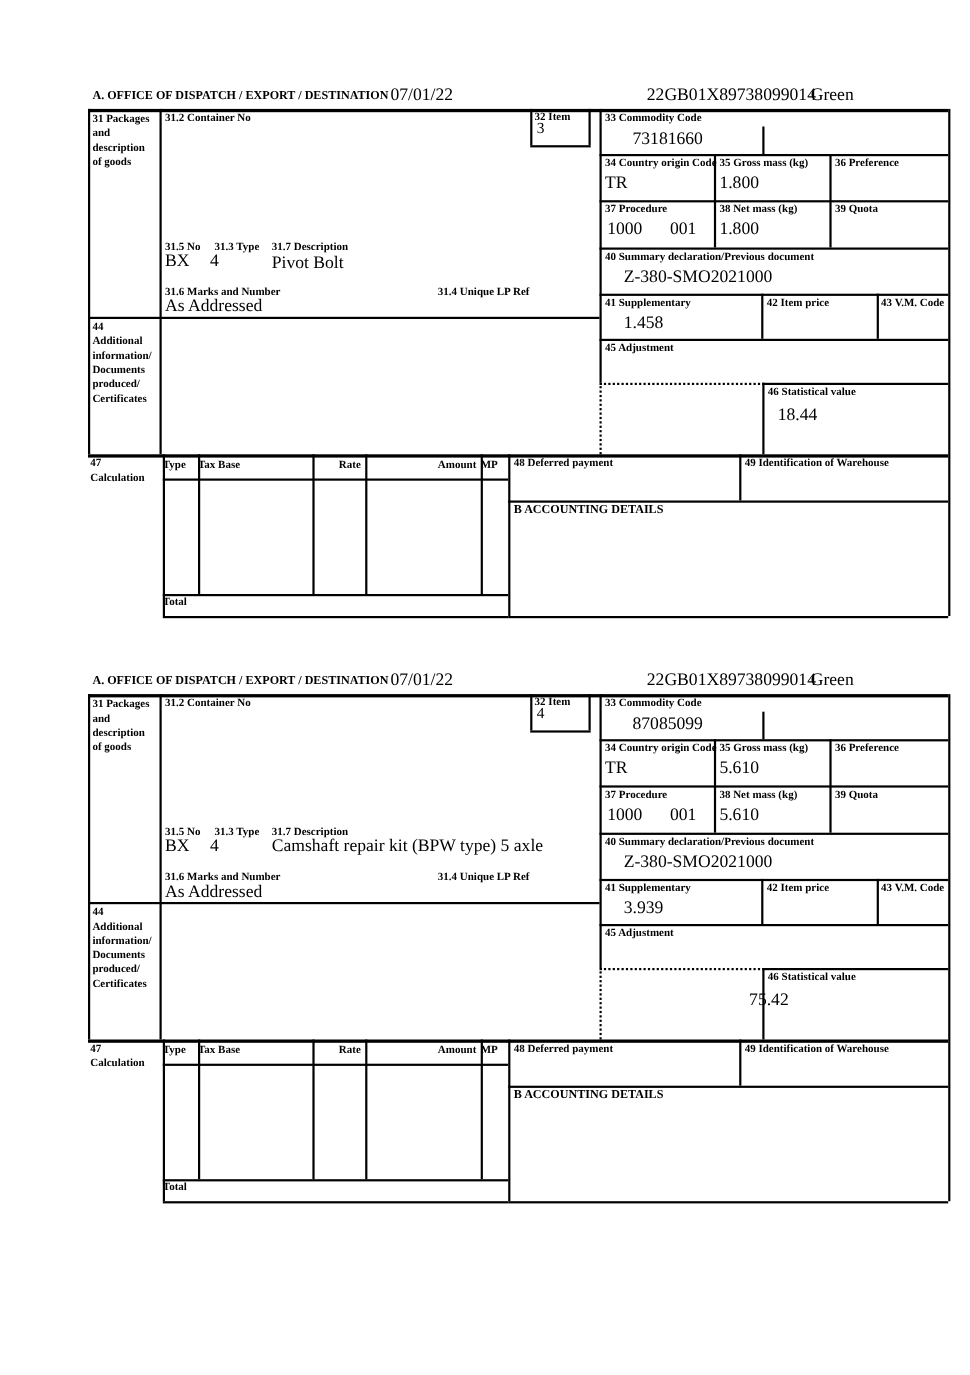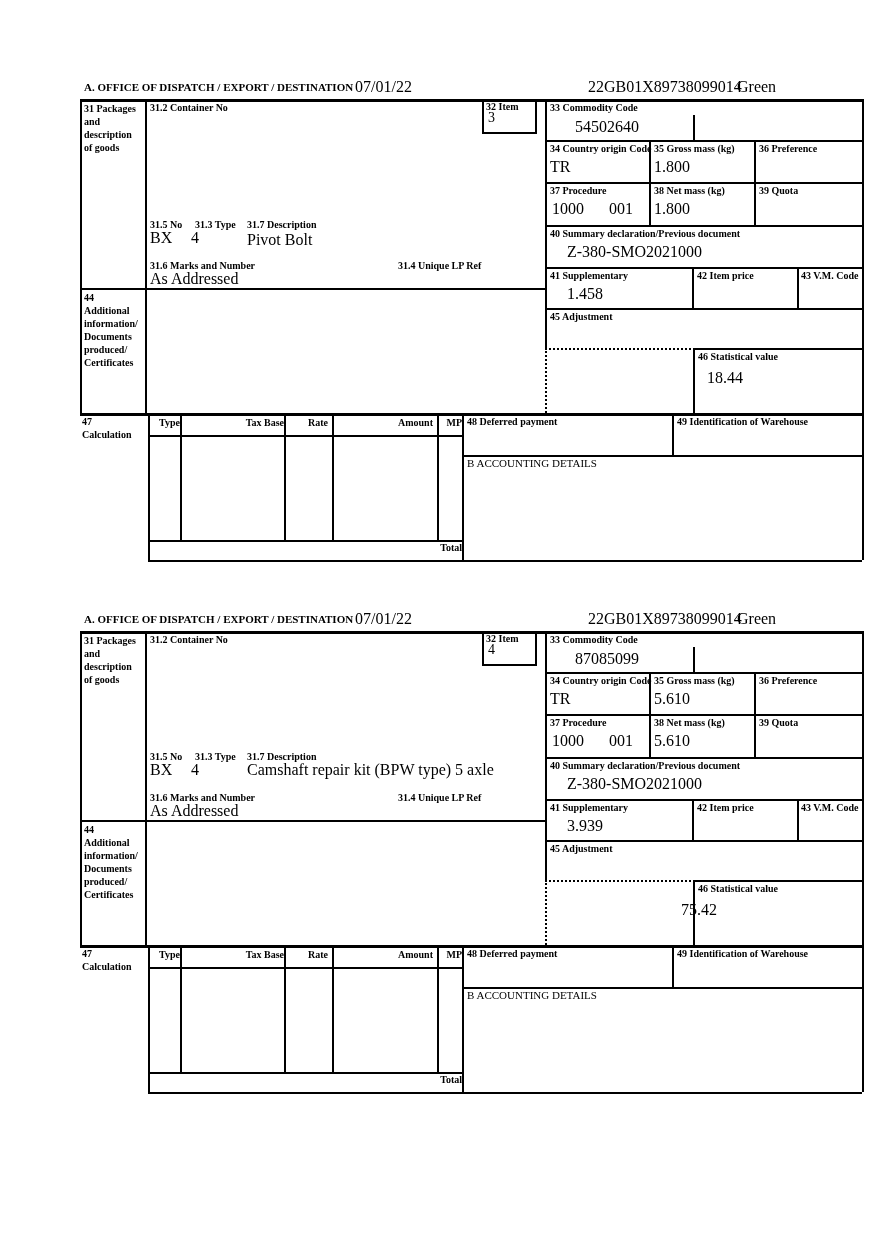--- a/index.html
+++ b/index.html
@@ -11,23 +11,23 @@
   .v{border-left:2px solid #000;width:0}
   .h.thick{border-top-width:3px}
   .h.dot{border-top-style:dotted}
   .v.dot{border-left-style:dotted}
   .lbl{position:absolute;font-size:10px;font-weight:bold;line-height:11px;white-space:nowrap}
   .lblblk{position:absolute;font-size:10px;font-weight:bold;line-height:13px}
   .lblblk span{display:block}
   .val{position:absolute;font-size:16px;line-height:17px;white-space:nowrap}
   .val.small{font-size:14px;line-height:15px}
   .hdrlbl{position:absolute;font-size:11px;font-weight:bold;white-space:nowrap}
-  .colhdr{position:absolute;font-size:10px;font-weight:bold;line-height:11px;text-align:right}
+  .colhdr{position:absolute;font-size:10px;font-weight:bold;line-height:11px;text-align:left}
   .colhdr.rt{text-align:right}
-  .acct{position:absolute;font-size:11px;font-weight:normal;white-space:nowrap}
+  .acct{position:absolute;font-size:11px;font-weight:bold;white-space:nowrap}
 </style>
 </head>
 <body>
 
 <div class="form" style="top:78px">
 
   <div class="hdrlbl" style="left:84px;top:3px">A.  OFFICE OF DISPATCH / EXPORT / DESTINATION</div>
   <div class="val" style="left:355px;top:0px">07/01/22</div>
   <div class="val" style="left:588px;top:0px">22GB01X89738099014</div>
   <div class="val" style="left:737px;top:0px">Green</div>
@@ -85,21 +85,21 @@
   <div class="val" style="left:191px;top:151px">4</div>
   <div class="val" style="left:247px;top:153px">Pivot Bolt</div>
   <div class="lbl" style="left:150px;top:182px">31.6 Marks and Number</div>
   <div class="val" style="left:150px;top:192px">As Addressed</div>
   <div class="lbl" style="left:398px;top:182px">31.4 Unique LP Ref</div>
 
   <div class="lbl" style="left:486px;top:23px">32 Item</div>
   <div class="val small" style="left:488px;top:32px">3</div>
 
   <div class="lbl" style="left:550px;top:24px">33 Commodity Code</div>
-  <div class="val" style="left:575px;top:40px">54502640</div>
+  <div class="val" style="left:575px;top:40px">73181660</div>
   <div class="lbl" style="left:550px;top:65px">34 Country origin Code</div>
   <div class="val" style="left:550px;top:80px">TR</div>
   <div class="lbl" style="left:654px;top:65px">35 Gross mass (kg)</div>
   <div class="val" style="left:654px;top:80px">1.800</div>
   <div class="lbl" style="left:759px;top:65px">36 Preference</div>
   <div class="lbl" style="left:550px;top:107px">37 Procedure</div>
   <div class="val" style="left:552px;top:122px">1000</div>
   <div class="val" style="left:609px;top:122px">001</div>
   <div class="lbl" style="left:654px;top:107px">38 Net mass (kg)</div>
   <div class="val" style="left:654px;top:122px">1.800</div>

